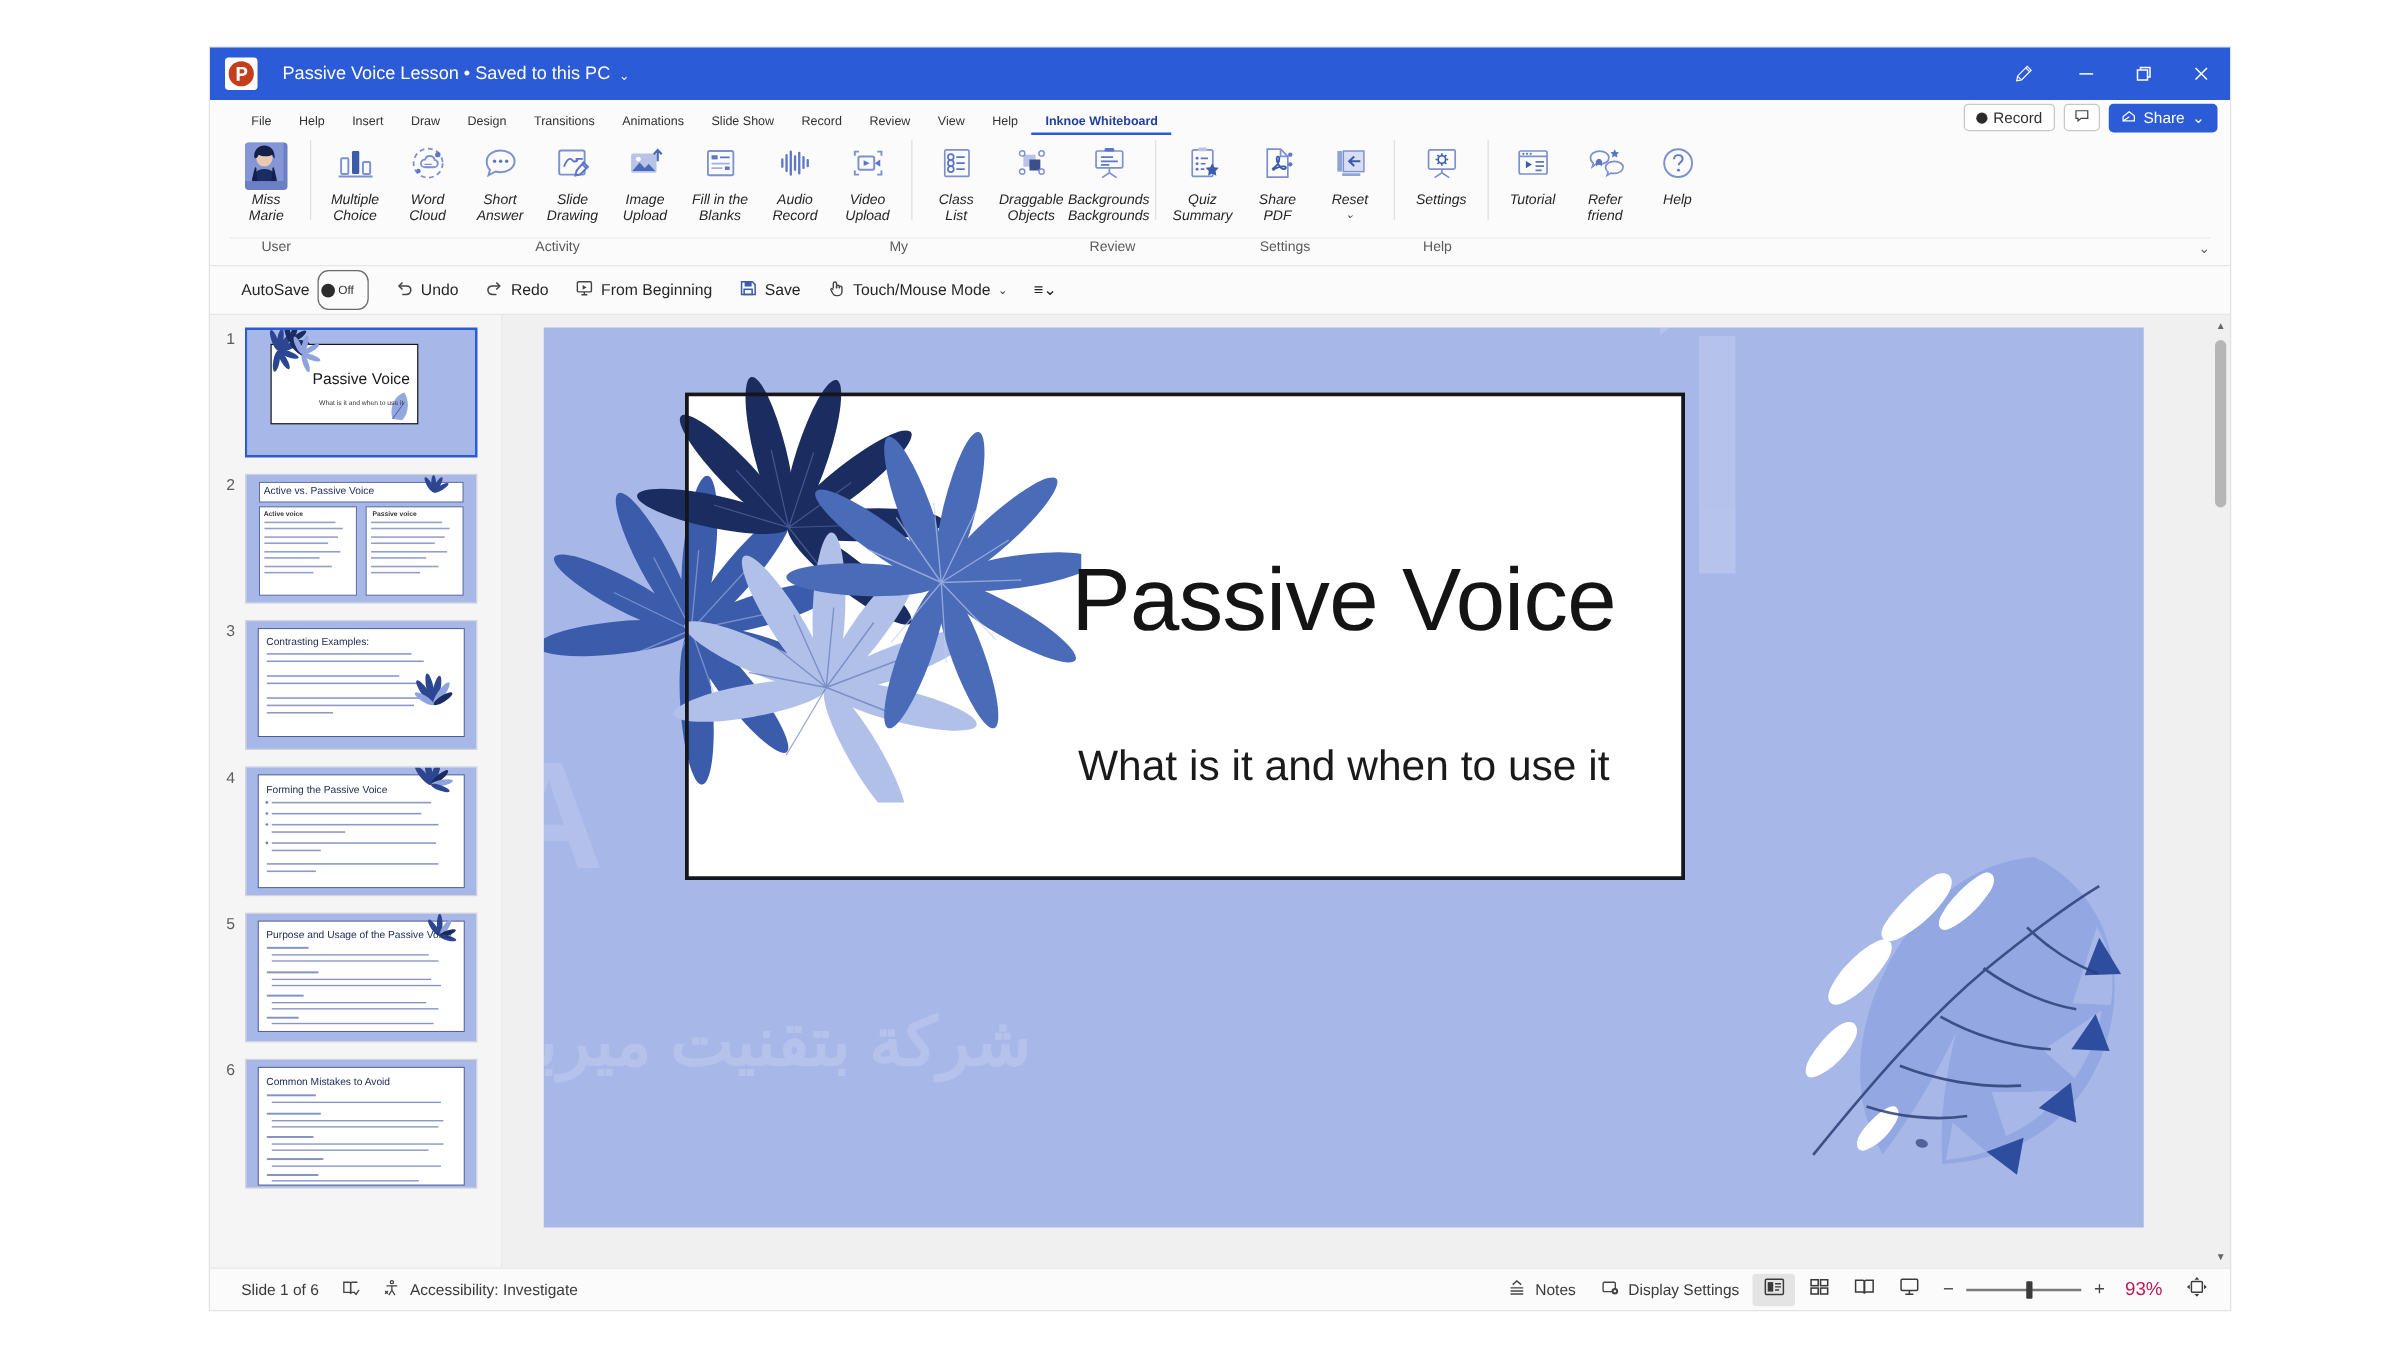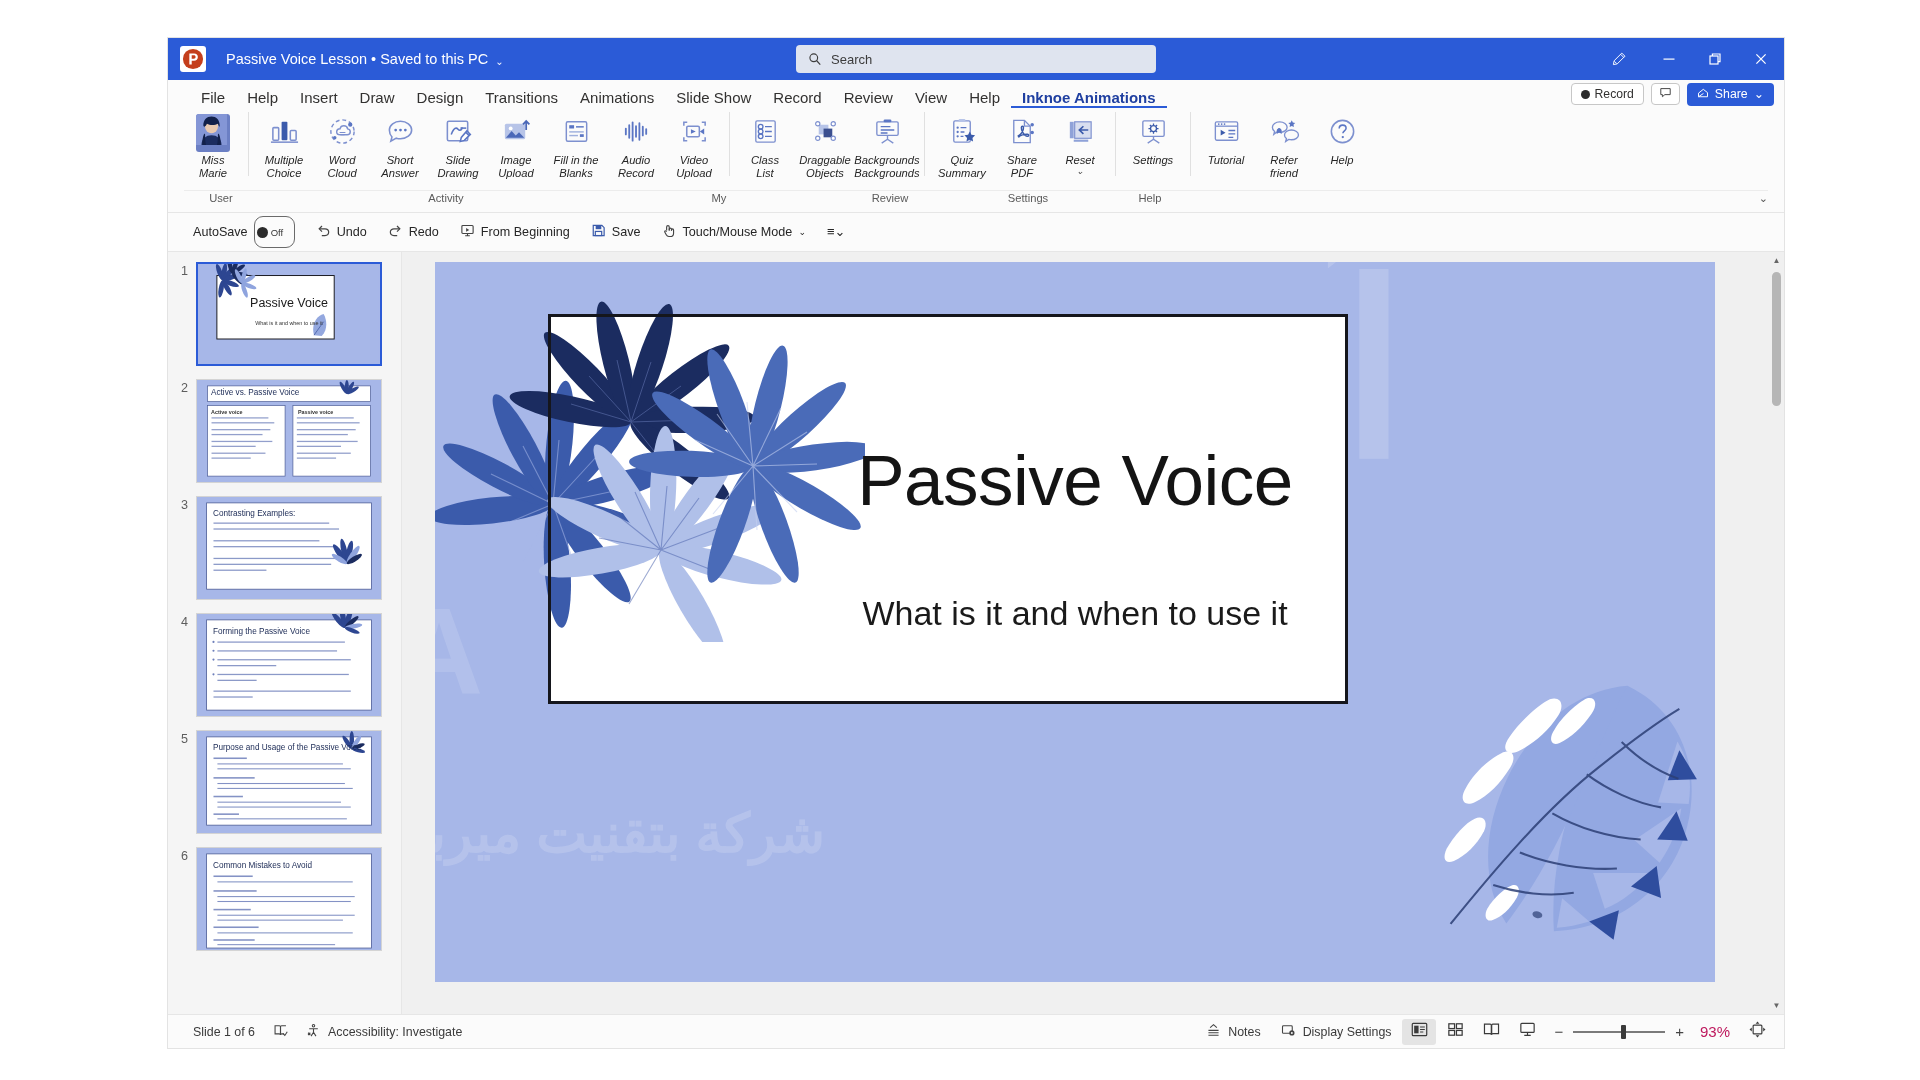--- a/index.html
+++ b/index.html
@@ -30,21 +30,21 @@
   .tb-right { position:absolute; right:0; top:0; height:42px; display:flex;
               align-items:center; }
   .tb-btn { width:46px; height:42px; display:flex; align-items:center;
             justify-content:center; color:#fff; }
   .tb-btn svg { width:16px; height:16px; }
   .tb-ink { width:54px; }
 
   
   .tabrow { height:28px; background:#fbfbfb; display:flex; align-items:center;
             padding-left:22px; position:relative; flex:0 0 28px; }
-  .tab { font-size:15px; color:#323130; padding:4px 11px; height:28px;
+  .tab { font-size:10px; color:#323130; padding:4px 11px; height:28px;
          line-height:28px; white-space:nowrap; cursor:default; }
   .tab.active { color:#1f3fa0; font-weight:600;
                 border-bottom:2.2px solid #2b5bd7; }
   .tabrow-right { position:absolute; right:10px; top:0; height:28px;
                   display:flex; align-items:center; gap:7px; }
   .pill { height:22px; border:1px solid #c7c7c7; border-radius:4px;
           background:#fff; display:flex; align-items:center; gap:5px;
           padding:0 9px; font-size:12.2px; color:#323130; }
   .pill .dot { width:9px; height:9px; border-radius:50%; background:#2b2b2b; }
   .pill.icon-only { padding:0 7px; }
@@ -169,31 +169,20 @@
       <svg viewBox="0 0 24 24">
           <circle cx="12" cy="12" r="11" fill="#c43e1c"></circle>
         <path d="M8 6h5.2c2.6 0 4.1 1.5 4.1 3.9s-1.6 4-4.2 4H10.6V18H8V6zm2.6 2v3.8h2.3c1.2 0 1.9-.7 1.9-1.9S14.1 8 12.9 8h-2.3z" fill="#fff"></path>
       </svg>
     </div>
     <div class="doc-title">
       <span>Passive Voice Lesson  •  Saved to this PC</span>
       <span class="chev">⌄</span>
     </div>
 
-    <div class="searchwrap">
-      <div class="searchbox">
-        <span class="mag">
-          <svg viewBox="0 0 16 16" fill="none" stroke="#3c3c3c" stroke-width="1.3">
-            <circle cx="6.6" cy="6.6" r="4.4"></circle>
-              <path d="M10 10l4 4.4"></path>
-            </svg>
-        </span>
-        <span class="ph">Search</span>
-      </div>
-    </div>
 
     <div class="tb-right">
       <div class="tb-btn tb-ink">
         <svg viewBox="0 0 20 20" fill="none" stroke="#fff" stroke-width="1.2">
           <path d="M13.5 2.6l3.9 3.9-9.6 9.6-4.8.9.9-4.8z"></path>
           <path d="M12 4.1l3.9 3.9"></path>
             <path d="M4.3 12.9l2.8 2.8"></path>
           </svg>
       </div>
       <div class="tb-btn">
@@ -221,21 +210,21 @@
     <div class="tab">Insert</div>
     <div class="tab">Draw</div>
     <div class="tab">Design</div>
     <div class="tab">Transitions</div>
     <div class="tab">Animations</div>
     <div class="tab">Slide Show</div>
     <div class="tab">Record</div>
     <div class="tab">Review</div>
     <div class="tab">View</div>
     <div class="tab">Help</div>
-    <div class="tab active">Inknoe Animations</div>
+    <div class="tab active">Inknoe Whiteboard</div>
 
     <div class="tabrow-right">
       <div class="pill">
         <span class="dot"></span>
         <span>Record</span>
       </div>
       <div class="pill icon-only">
         <span>
           <svg viewBox="0 0 16 16" fill="none" stroke="#444" stroke-width="1.2">
             <path d="M2.2 3.2h11.6v7.4H7.2l-3 2.6v-2.6H2.2z"></path>

